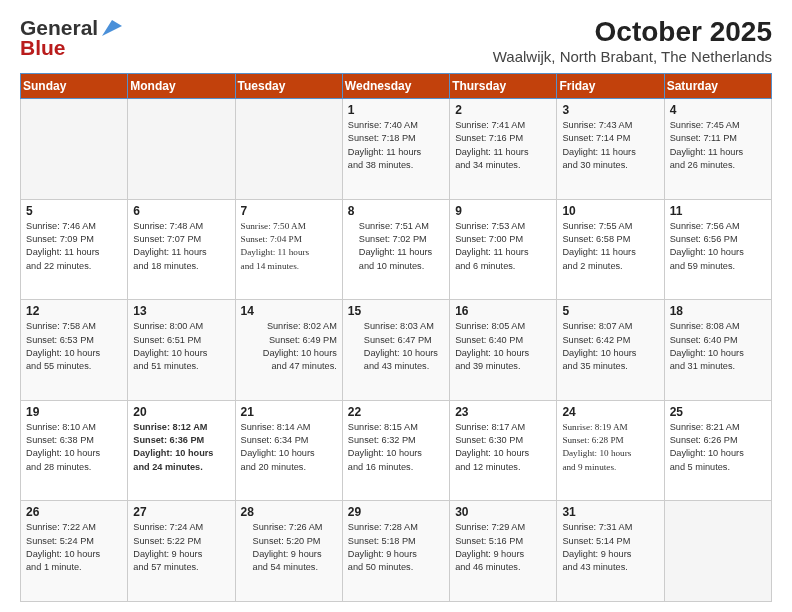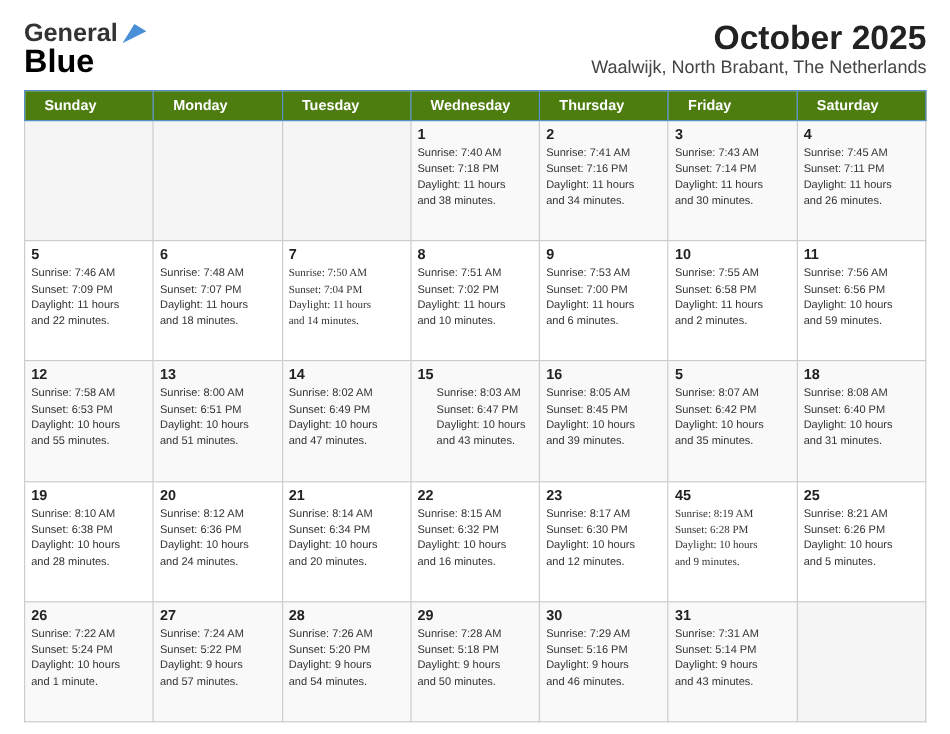--- a/index.html
+++ b/index.html
@@ -42,26 +42,26 @@
       color: #444;
     }
     .calendar {
       flex: 1;
       border: 1px solid #ccc;
       border-collapse: collapse;
       width: 100%;
       table-layout: fixed;
     }
     .calendar th {
-      background-color: #4d7c0f;
+      background-color: #c2410c;
       color: #fff;
       font-size: 12px;
       font-weight: bold;
       text-align: left;
-      padding: 5px 16px;
+      padding: 5px 2px;
       border: 1px solid #5590cc;
     }
     .calendar td {
       border: 1px solid #ccc;
       vertical-align: top;
       padding: 4px 5px;
       font-size: 9.5px;
       color: #333;
       background: #fff;
       height: 82px;
@@ -93,21 +93,21 @@
 
 <div class="page">
   <div class="header">
     <div class="logo">
       <div style="display:flex; align-items:center; gap:2px;">
         <span style="font-size:21px; font-weight:bold; color:#333;">General</span>
         <svg width="20" height="16" viewBox="0 0 20 16" style="margin-left:2px;">
           <polygon points="0,16 20,6 10,0" fill="#4a90d9"></polygon>
         </svg>
       </div>
-      <span style="font-size:27px; font-weight:bold; color:#000000; margin-top:-4px;">Blue</span>
+      <span style="font-size:21px; font-weight:bold; color:#b91c1c; margin-top:-4px;">Blue</span>
     </div>
     <div class="title-block">
       <h1>October 2025</h1>
       <h2>Waalwijk, North Brabant, The Netherlands</h2>
     </div>
   </div>
 
   <table class="calendar">
     <thead>
       <tr>
@@ -171,21 +171,21 @@
           </td>
           <td>
             <span class="day-num">7</span>
             <div class="day-info" style="white-space: pre-line; font-family: Liberation Serif, serif;">Sunrise: 7:50 AM
 Sunset: 7:04 PM
 Daylight: 11 hours
 and 14 minutes.</div>
           </td>
           <td>
             <span class="day-num">8</span>
-            <div class="day-info" style="white-space: pre-line;">Sunrise: 7:51 AM
+            <div class="day-info" style="white-space: pre-line; margin-left: 11px;">Sunrise: 7:51 AM
 Sunset: 7:02 PM
 Daylight: 11 hours
 and 10 minutes.</div>
           </td>
           <td>
             <span class="day-num">9</span>
             <div class="day-info" style="white-space: pre-line;">Sunrise: 7:53 AM
 Sunset: 7:00 PM
 Daylight: 11 hours
 and 6 minutes.</div>
@@ -215,36 +215,36 @@
           </td>
           <td>
             <span class="day-num">13</span>
             <div class="day-info" style="white-space: pre-line;">Sunrise: 8:00 AM
 Sunset: 6:51 PM
 Daylight: 10 hours
 and 51 minutes.</div>
           </td>
           <td>
             <span class="day-num">14</span>
-            <div class="day-info" style="white-space: pre-line;">Sunrise: 8:02 AM
+            <div class="day-info" style="white-space: pre-line; text-align: right;">Sunrise: 8:02 AM
 Sunset: 6:49 PM
 Daylight: 10 hours
 and 47 minutes.</div>
           </td>
           <td>
             <span class="day-num">15</span>
             <div class="day-info" style="white-space: pre-line; margin-left: 16px;">Sunrise: 8:03 AM
 Sunset: 6:47 PM
 Daylight: 10 hours
 and 43 minutes.</div>
           </td>
           <td>
             <span class="day-num">16</span>
             <div class="day-info" style="white-space: pre-line;">Sunrise: 8:05 AM
-Sunset: 8:45 PM
+Sunset: 6:40 PM
 Daylight: 10 hours
 and 39 minutes.</div>
           </td>
           <td>
             <span class="day-num">5</span>
             <div class="day-info" style="white-space: pre-line;">Sunrise: 8:07 AM
 Sunset: 6:42 PM
 Daylight: 10 hours
 and 35 minutes.</div>
           </td>
@@ -259,21 +259,21 @@
         <tr>
           <td>
             <span class="day-num">19</span>
             <div class="day-info" style="white-space: pre-line;">Sunrise: 8:10 AM
 Sunset: 6:38 PM
 Daylight: 10 hours
 and 28 minutes.</div>
           </td>
           <td>
             <span class="day-num">20</span>
-            <div class="day-info" style="white-space: pre-line;">Sunrise: 8:12 AM
+            <div class="day-info" style="white-space: pre-line; font-weight: bold;">Sunrise: 8:12 AM
 Sunset: 6:36 PM
 Daylight: 10 hours
 and 24 minutes.</div>
           </td>
           <td>
             <span class="day-num">21</span>
             <div class="day-info" style="white-space: pre-line;">Sunrise: 8:14 AM
 Sunset: 6:34 PM
 Daylight: 10 hours
 and 20 minutes.</div>
@@ -286,21 +286,21 @@
 and 16 minutes.</div>
           </td>
           <td>
             <span class="day-num">23</span>
             <div class="day-info" style="white-space: pre-line;">Sunrise: 8:17 AM
 Sunset: 6:30 PM
 Daylight: 10 hours
 and 12 minutes.</div>
           </td>
           <td>
-            <span class="day-num">45</span>
+            <span class="day-num">24</span>
             <div class="day-info" style="white-space: pre-line; font-family: Liberation Serif, serif;">Sunrise: 8:19 AM
 Sunset: 6:28 PM
 Daylight: 10 hours
 and 9 minutes.</div>
           </td>
           <td>
             <span class="day-num">25</span>
             <div class="day-info" style="white-space: pre-line;">Sunrise: 8:21 AM
 Sunset: 6:26 PM
 Daylight: 10 hours
@@ -317,21 +317,21 @@
           </td>
           <td>
             <span class="day-num">27</span>
             <div class="day-info" style="white-space: pre-line;">Sunrise: 7:24 AM
 Sunset: 5:22 PM
 Daylight: 9 hours
 and 57 minutes.</div>
           </td>
           <td>
             <span class="day-num">28</span>
-            <div class="day-info" style="white-space: pre-line;">Sunrise: 7:26 AM
+            <div class="day-info" style="white-space: pre-line; margin-left: 12px;">Sunrise: 7:26 AM
 Sunset: 5:20 PM
 Daylight: 9 hours
 and 54 minutes.</div>
           </td>
           <td>
             <span class="day-num">29</span>
             <div class="day-info" style="white-space: pre-line;">Sunrise: 7:28 AM
 Sunset: 5:18 PM
 Daylight: 9 hours
 and 50 minutes.</div>

